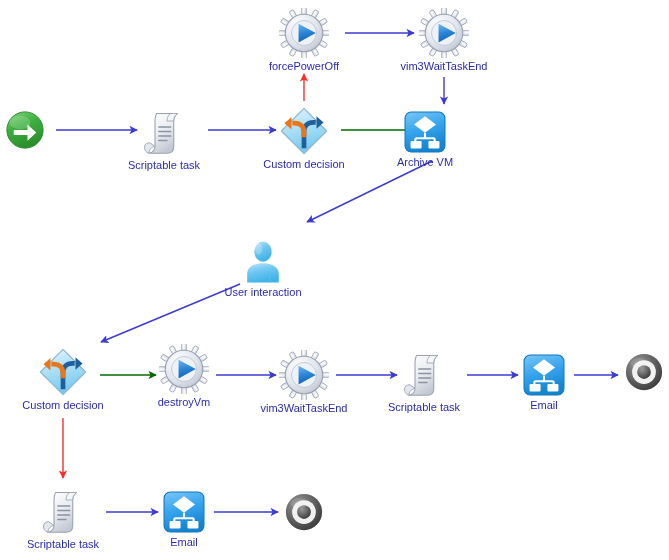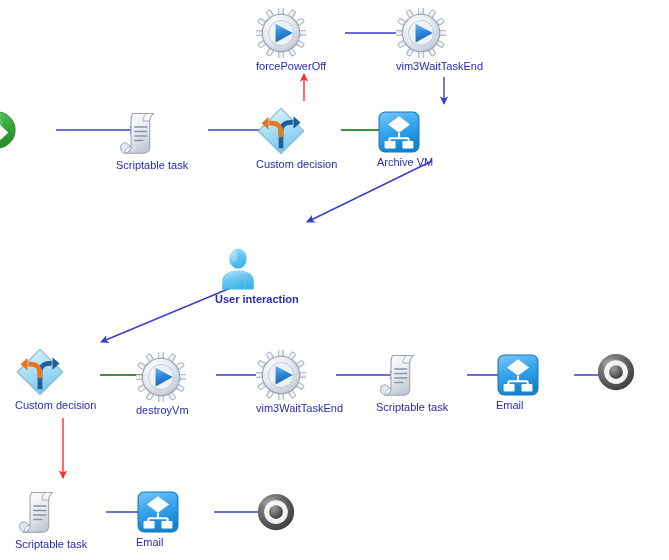--- a/index.html
+++ b/index.html
@@ -22,21 +22,21 @@
     left: 0;
     top: 0;
     width: 669px;
     height: 560px;
     pointer-events: none;
   }
   .node {
     position: absolute;
     width: 96px;
     margin-left: -48px;
-    text-align: left;
+    text-align: center;
     user-select: none;
   }
   .node .glyph {
     display: block;
     margin: 0 auto;
     line-height: 0;
   }
   .node .label {
     display: block;
     margin-top: 2px;
@@ -156,40 +156,40 @@
       <div class="node" style="left: 425px; top: 110px;">
         <span class="glyph"><svg viewBox="0 0 64 64" width="44" height="44">
             <rect x="3" y="3" width="58" height="58" rx="9" fill="url(#gradWfBox)" stroke="#1277bd" stroke-width="1.6"></rect>
             <path d="M32 9 L48 21 L32 33 L16 21 Z" fill="#ffffff"></path>
             <path d="M32 33 v8 M18 41 h28 M18 41 v5 M46 41 v5" stroke="#ffffff" stroke-width="3" fill="none"></path>
             <rect x="11" y="45" width="16" height="11" rx="1.5" fill="#ffffff"></rect>
             <rect x="37" y="45" width="16" height="11" rx="1.5" fill="#ffffff"></rect>
           </svg></span>
         <span class="label">Archive VM</span>
       </div>
-      <div class="node" style="left: 263px; top: 245px; font-weight: bold;">
+      <div class="node" style="left: 263px; top: 238px;">
         <span class="glyph"><svg viewBox="0 0 64 64" width="46" height="46">
             <ellipse cx="32" cy="19" rx="12" ry="14" fill="url(#gradPerson)"></ellipse>
             <path d="M10 62 v-12 c0 -9 9 -15 22 -15 c13 0 22 6 22 15 v12 z" fill="url(#gradPerson)"></path>
             <path d="M22 62 v-13 M42 62 v-13" stroke="#59bdee" stroke-width="2" opacity="0.8"></path>
             <ellipse cx="26" cy="15" rx="5" ry="8" fill="#ffffff" opacity="0.25"></ellipse>
           </svg></span>
         <span class="label">User interaction</span>
       </div>
       <div class="node" style="left: 63px; top: 347px;">
         <span class="glyph"><svg viewBox="0 0 64 64" width="50" height="50">
             <path d="M32 3 L61 32 L32 61 L3 32 Z" fill="url(#gradDiamond)" stroke="#8fb9cf" stroke-width="1.6" stroke-linejoin="round"></path>
             <path d="M32 54 v-21 c0 -8 5 -12 12 -12 h3" fill="none" stroke="#1f5f9c" stroke-width="6" stroke-linecap="butt"></path>
             <path d="M48 13 l9 8 -9 8 z" fill="#1f5f9c"></path>
             <path d="M32 40 v-6 c0 -8 -5 -12 -12 -12 h-3" fill="none" stroke="#e8761c" stroke-width="6"></path>
             <path d="M16 14 l-9 8 9 8 z" fill="#e8761c"></path>
           </svg></span>
         <span class="label">Custom decision</span>
       </div>
-      <div class="node" style="left: 184px; top: 352px;">
+      <div class="node" style="left: 184px; top: 344px;">
         <span class="glyph"><svg viewBox="0 0 64 64" width="50" height="50">
             <rect x="29" y="-1" width="6" height="12" rx="1.6" fill="url(#gradGear)" stroke="#9aa3b2" stroke-width="1" transform="rotate(0 32 32)"></rect>
             <rect x="29" y="-1" width="6" height="12" rx="1.6" fill="url(#gradGear)" stroke="#9aa3b2" stroke-width="1" transform="rotate(30 32 32)"></rect>
             <rect x="29" y="-1" width="6" height="12" rx="1.6" fill="url(#gradGear)" stroke="#9aa3b2" stroke-width="1" transform="rotate(60 32 32)"></rect>
             <rect x="29" y="-1" width="6" height="12" rx="1.6" fill="url(#gradGear)" stroke="#9aa3b2" stroke-width="1" transform="rotate(90 32 32)"></rect>
             <rect x="29" y="-1" width="6" height="12" rx="1.6" fill="url(#gradGear)" stroke="#9aa3b2" stroke-width="1" transform="rotate(120 32 32)"></rect>
             <rect x="29" y="-1" width="6" height="12" rx="1.6" fill="url(#gradGear)" stroke="#9aa3b2" stroke-width="1" transform="rotate(150 32 32)"></rect>
             <rect x="29" y="-1" width="6" height="12" rx="1.6" fill="url(#gradGear)" stroke="#9aa3b2" stroke-width="1" transform="rotate(180 32 32)"></rect>
             <rect x="29" y="-1" width="6" height="12" rx="1.6" fill="url(#gradGear)" stroke="#9aa3b2" stroke-width="1" transform="rotate(210 32 32)"></rect>
             <rect x="29" y="-1" width="6" height="12" rx="1.6" fill="url(#gradGear)" stroke="#9aa3b2" stroke-width="1" transform="rotate(240 32 32)"></rect>

